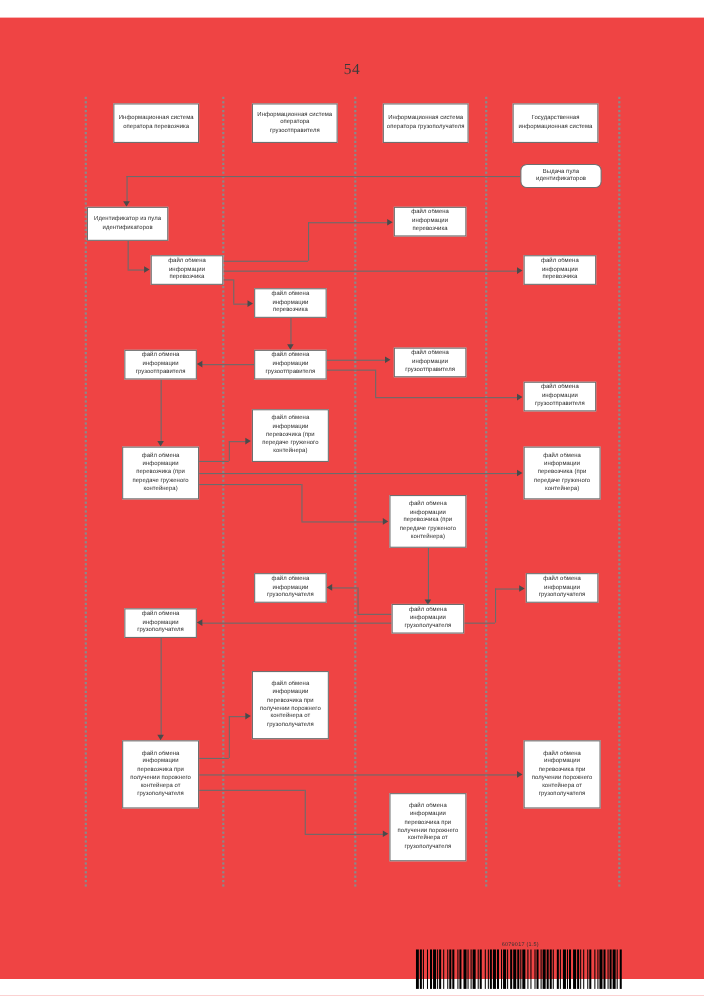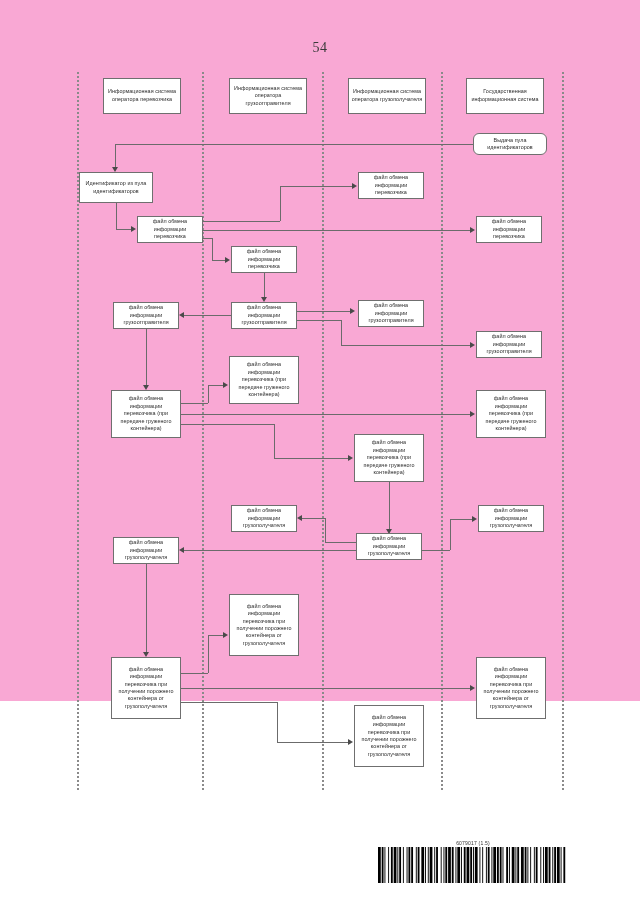--- a/index.html
+++ b/index.html
@@ -9,24 +9,24 @@
   }
   body {
     width: 640px;
     height: 905px;
     position: relative;
     font-family: "Liberation Sans", sans-serif;
     overflow: hidden;
   }
   #page {
     position: absolute;
-    left: 0; top: 0;
+    left: 0; top: 16px;
     width: 640px;
-    height: 701px;
-    background: #f9a8d4;
+    height: 874px;
+    background: #ef4444;
   }
   .page-number {
     position: absolute;
     left: 0; top: 40px;
     width: 640px;
     text-align: center;
     font-family: "Liberation Serif", serif;
     font-size: 14px;
     color: #3a3a3a;
     letter-spacing: 0.5px;

